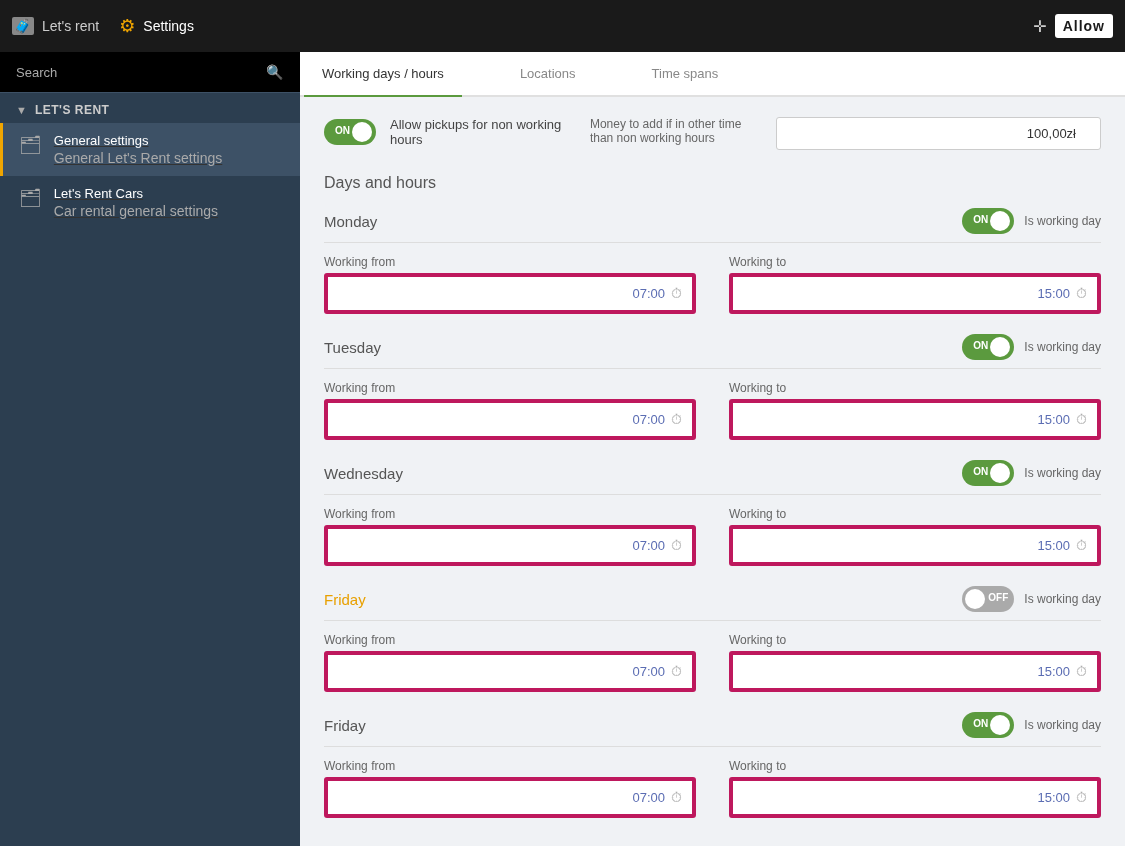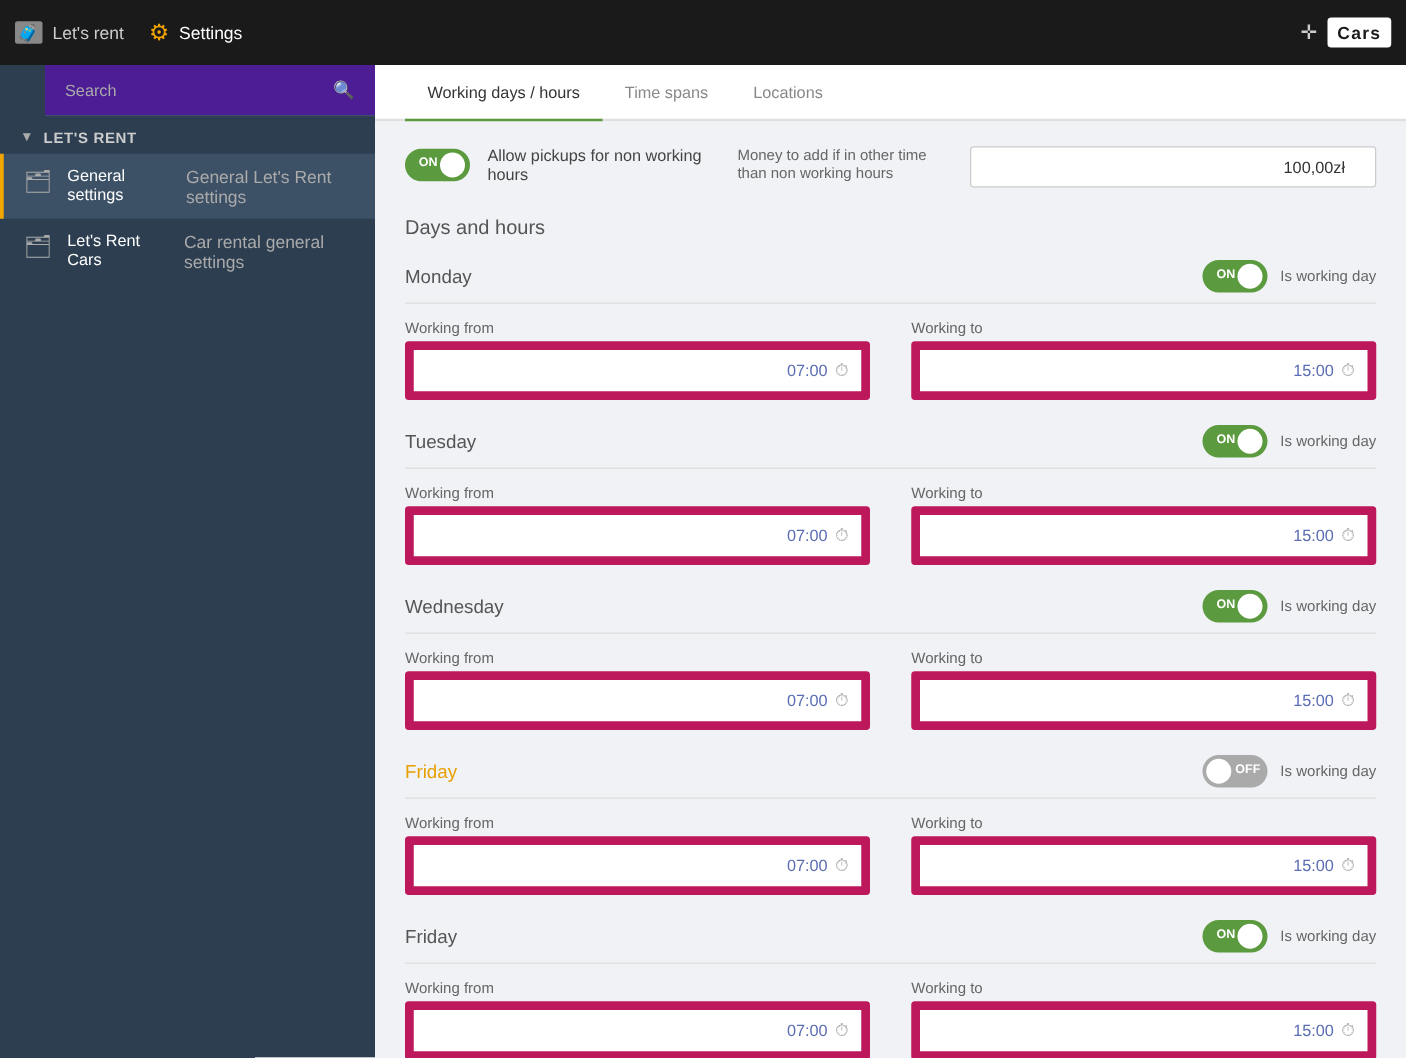--- a/index.html
+++ b/index.html
@@ -37,25 +37,24 @@
     
     .sidebar {
       width: 300px;
       background: #2c3e50;
       flex-shrink: 0;
       display: flex;
       flex-direction: column;
     }
     .sidebar-search {
       padding: 12px 16px;
-      background: #4c1d95;
+      background: #000000;
       border-bottom: 1px solid #3d5166;
       display: flex;
       align-items: center;
-      margin-left: 36px;
     }
     .sidebar-search input {
       background: transparent;
       border: none;
       outline: none;
       color: #aaa;
       font-size: 13px;
       flex: 1;
       caret-color: #aaa;
     }
@@ -77,39 +76,40 @@
       padding: 10px 16px;
       cursor: pointer;
       gap: 12px;
       border-left: 3px solid transparent;
     }
     .sidebar-item.active {
       background: #3d5166;
       border-left-color: #f0a500;
     }
     .sidebar-item-icon { color: #aaa; font-size: 18px; margin-top: 1px; }
-    .sidebar-item-text { display: flex; flex-direction: row; gap: 19px; }
+    .sidebar-item-text { display: flex; flex-direction: column; gap: 2px; text-decoration: underline; }
     .sidebar-item-title { color: #fff; font-size: 13px; font-weight: 500; }
     .sidebar-item-subtitle { color: #aaa; font-size: 14px; }
 
     
     .main {
       flex: 1;
       background: #f0f2f5;
       overflow-y: auto;
       display: flex;
       flex-direction: column;
     }
 
     
     .tabs {
       background: #fff;
       display: flex;
       border-bottom: 2px solid #e0e0e0;
-      padding: 0 24px;
+      padding: 0 4px;
+      gap: 40px;
     }
     .tab {
       padding: 14px 18px;
       cursor: pointer;
       font-size: 13px;
       color: #888;
       border-bottom: 2px solid transparent;
       margin-bottom: -2px;
       white-space: nowrap;
     }
@@ -215,21 +215,21 @@
     .day-name.working { color: #555; }
     .day-name.non-working { color: #e8a000; }
 
     .day-toggle-group { display: flex; align-items: center; gap: 10px; }
     .day-toggle-label { font-size: 12px; color: #666; }
 
     .time-row { display: flex; gap: 33px; }
     .time-field { flex: 1; display: flex; flex-direction: column; gap: 4px; }
     .time-label { font-size: 12px; color: #666; }
     .time-input-wrap {
-      border: 7px solid #be185d;
+      border: 4px solid #be185d;
       border-radius: 3px;
       background: #fff;
       display: flex;
       align-items: center;
       padding: 8px 10px;
     }
     .time-value { flex: 1; text-align: right; color: #5b6db3; font-size: 13px; }
     .clock-icon { color: #aaa; font-size: 14px; margin-left: 6px; }
   </style>
 </head>
@@ -241,21 +241,21 @@
       <span class="icon">🧳</span>
       <span>Let's rent</span>
     </div>
     <div class="topnav-settings">
       <span class="gear-icon">⚙</span>
       <span>Settings</span>
     </div>
   </div>
   <div class="topnav-right">
     <span class="topnav-move-icon">✛</span>
-    <span class="topnav-logo">Cars</span>
+    <span class="topnav-logo">Allow</span>
   </div>
 </div>
 
 <div class="layout">
 
   <div class="sidebar">
     <div class="sidebar-search">
       <input type="text" placeholder="Search" style="">
       <span class="search-icon">🔍</span>
     </div>
@@ -279,22 +279,22 @@
         <span class="sidebar-item-title">Let's Rent Cars</span>
         <span class="sidebar-item-subtitle">Car rental general settings</span>
       </div>
     </div>
   </div>
 
   <div class="main">
 
     <div class="tabs">
       <div class="tab active">Working days / hours</div>
+      <div class="tab">Locations</div>
       <div class="tab">Time spans</div>
-      <div class="tab">Locations</div>
     </div>
 
     <div class="content">
 
       <div class="allow-pickups-row">
         <div class="allow-pickups-left">
           <div class="toggle">
             <div class="toggle-slider on">
               <span class="toggle-label on">ON</span>
               <div class="toggle-knob on"></div>

